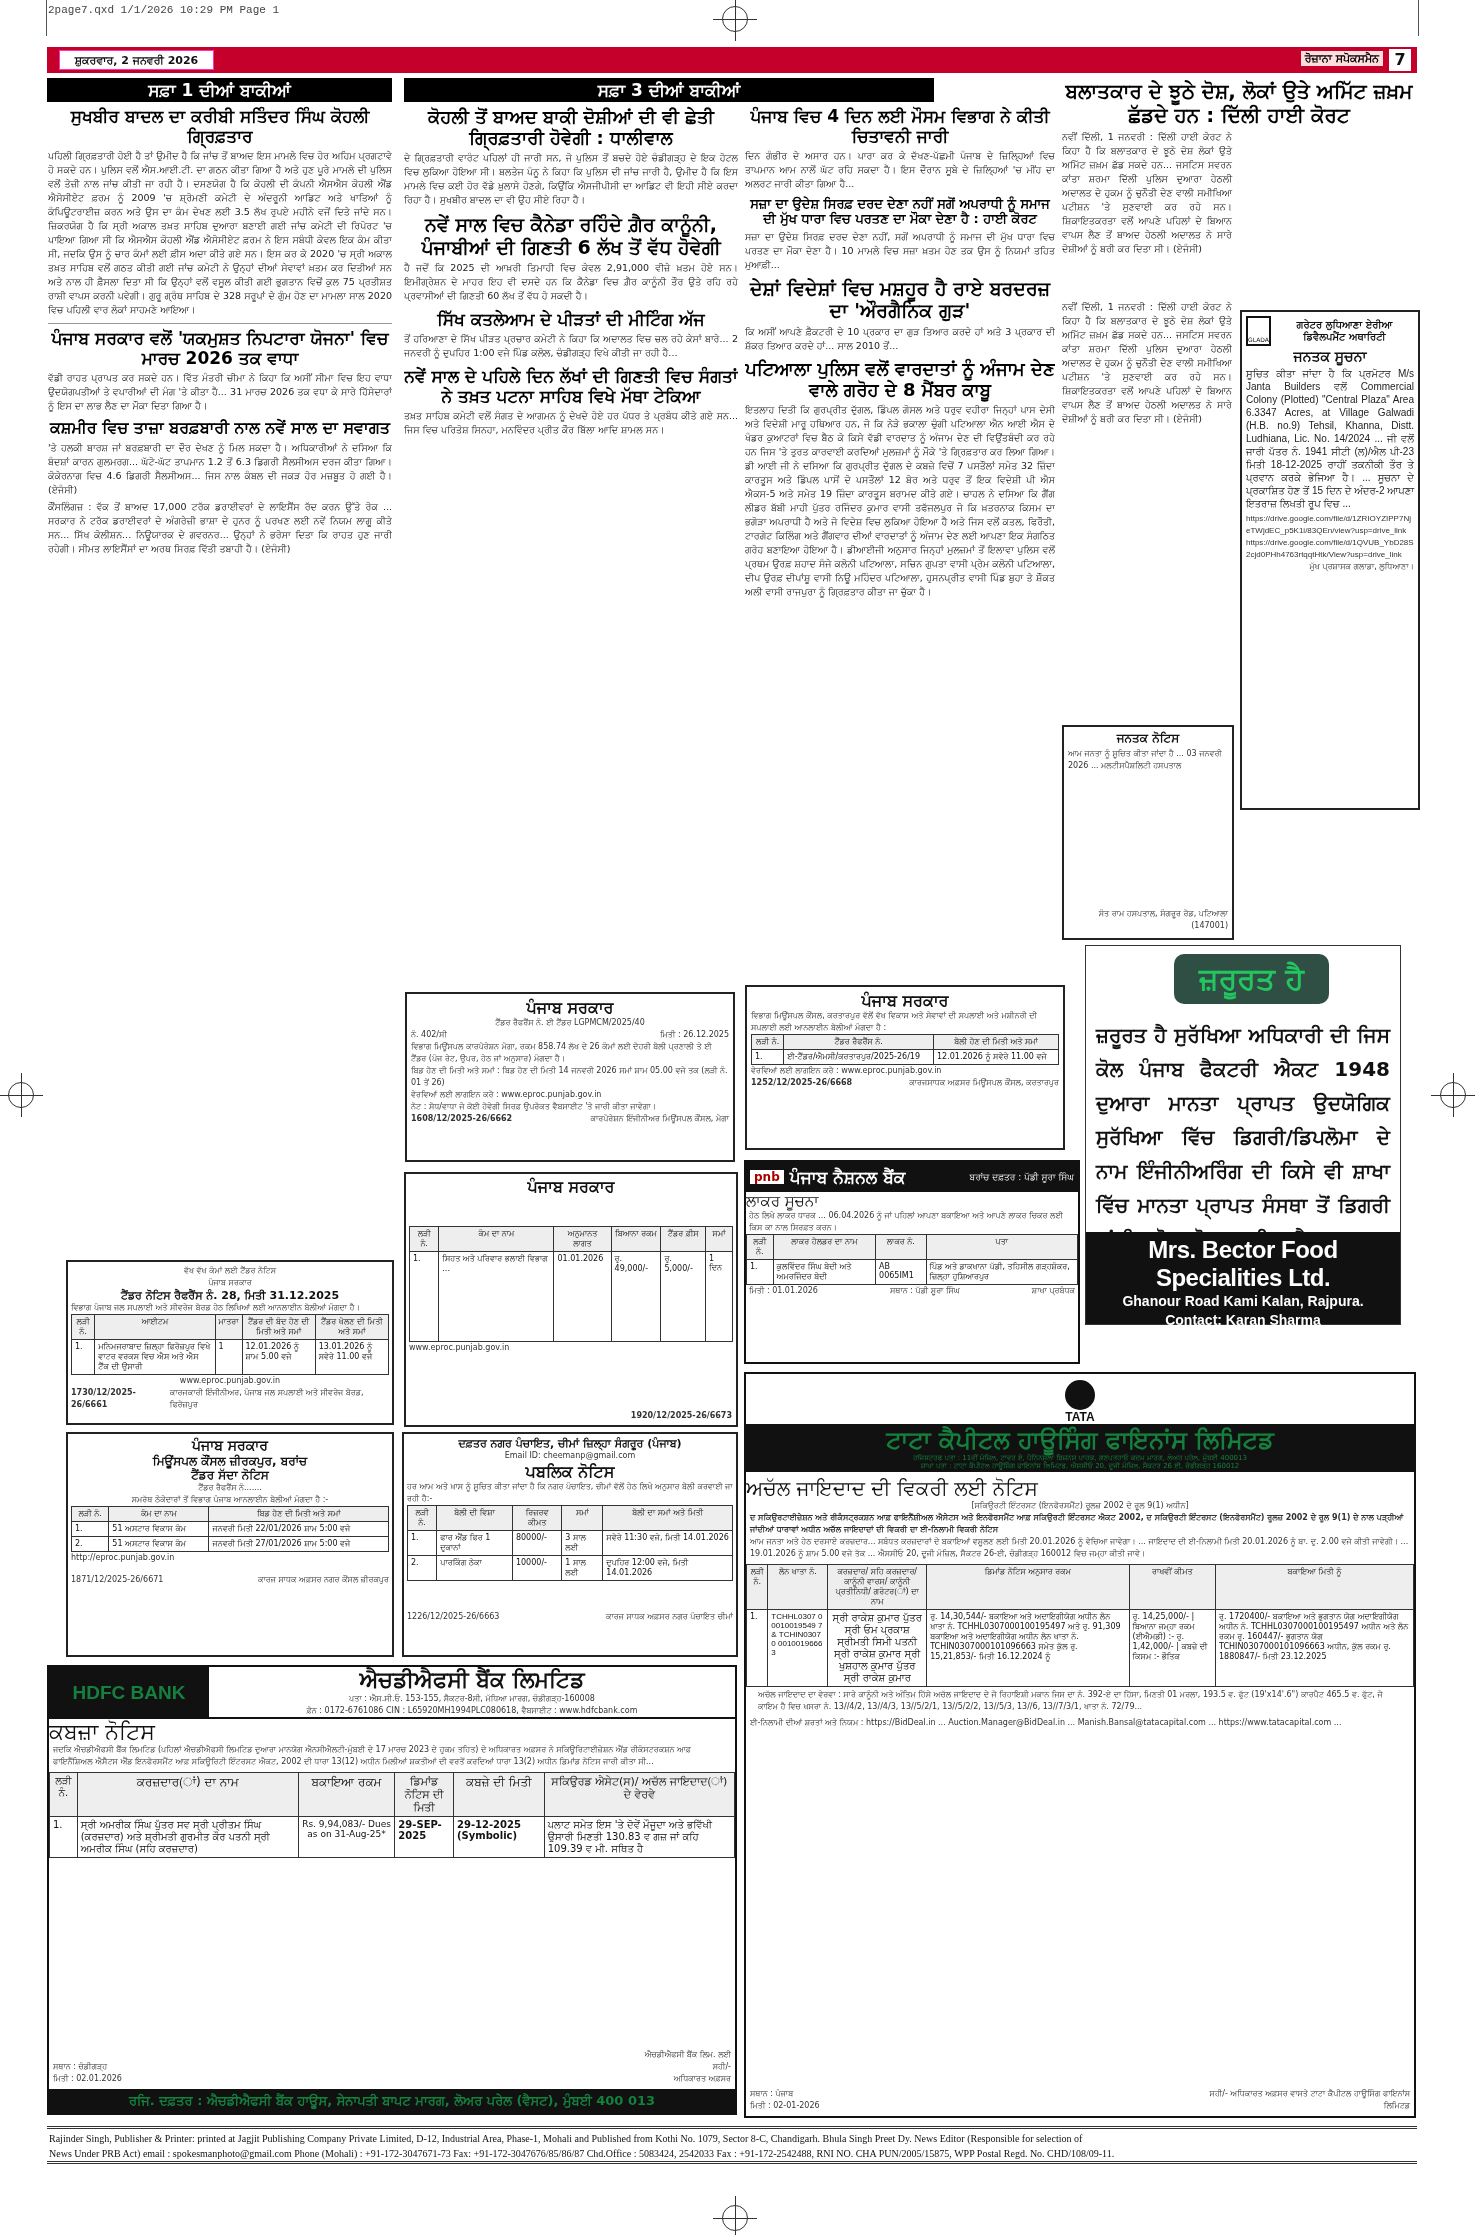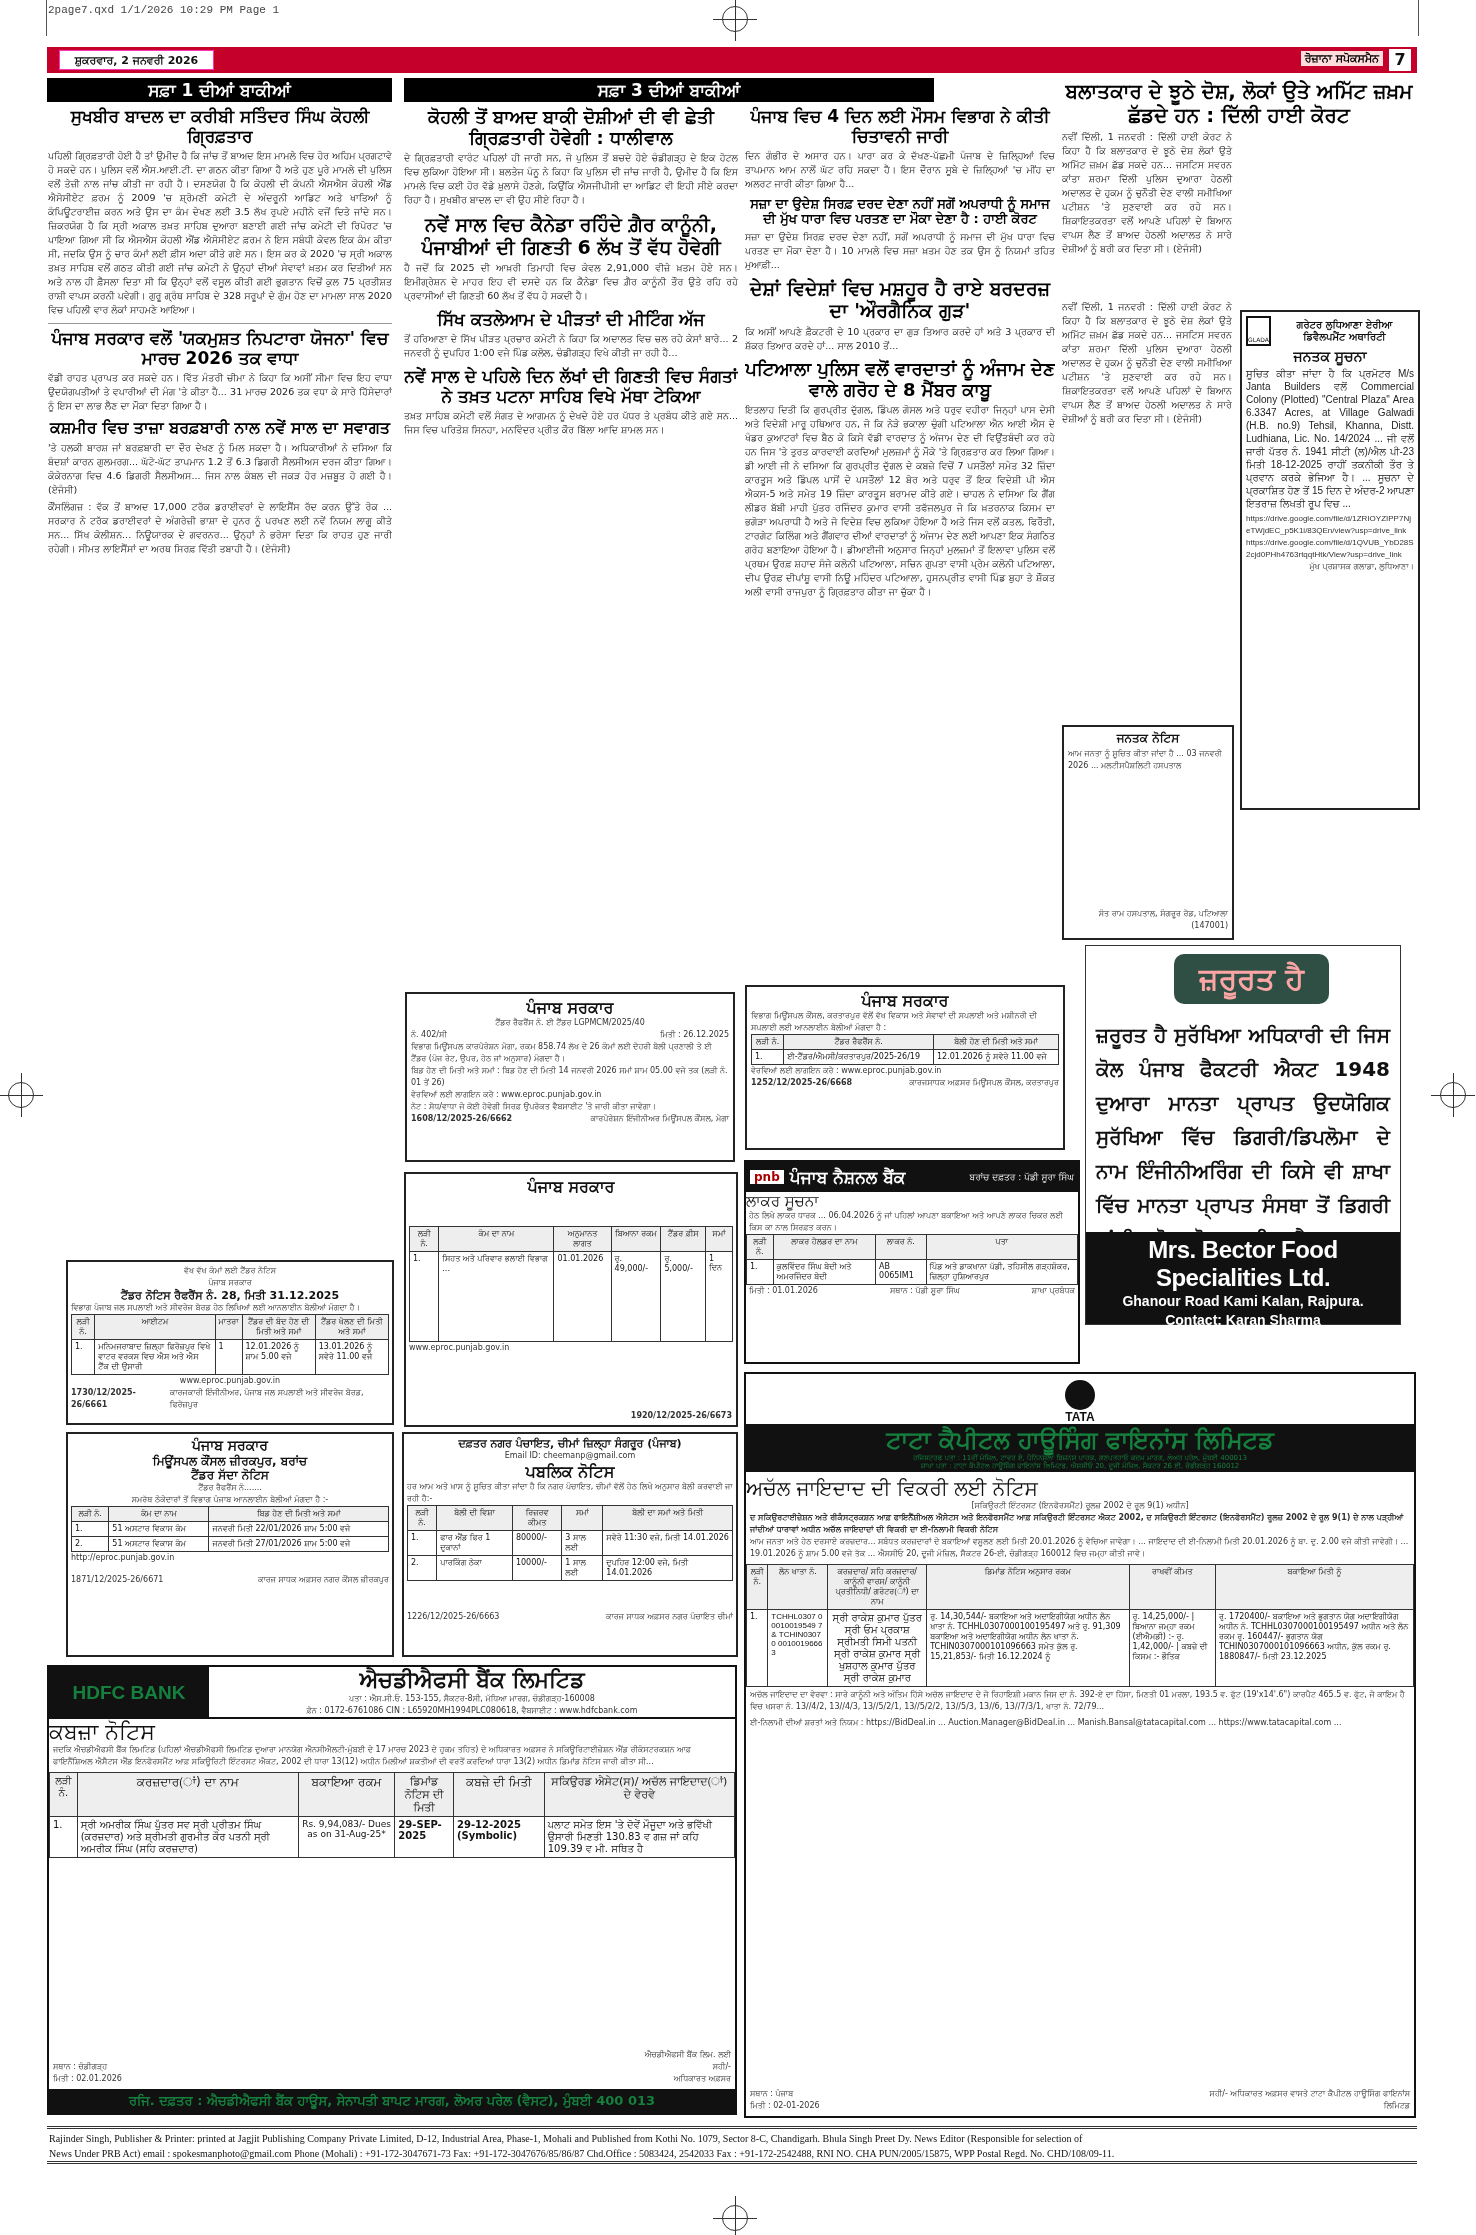--- a/index.html
+++ b/index.html
@@ -16,21 +16,21 @@
 .col{position:absolute;overflow:hidden}
 .hl{font-weight:bold;text-align:center;line-height:1.18;color:#000}
 .txt{font-size:9.5px;line-height:14px;text-align:justify;color:#222}
 .dense{font-size:8px;line-height:12px;color:#333}
 .box{position:absolute;border:2px solid #222;background:#fff;overflow:hidden}
 .box .bt{font-weight:bold;text-align:center}
 table{border-collapse:collapse;width:100%}
 td,th{border:1px solid #333;font-size:8px;padding:2px 3px;vertical-align:top;font-weight:normal}
 th{background:#eee}
 .zh{position:absolute;left:1085px;top:945px;width:316px;height:380px;border:1px solid #333;background:#fff}
-.zh-badge{position:absolute;left:88px;top:8px;width:155px;height:50px;background:#2f4f44;border-radius:10px;color:#fca5a5;font-size:30px;font-weight:bold;text-align:center;line-height:50px}
+.zh-badge{position:absolute;left:88px;top:8px;width:155px;height:50px;background:#2f4f44;border-radius:10px;color:#22c55e;font-size:30px;font-weight:bold;text-align:center;line-height:50px}
 .zh-body{position:absolute;left:10px;top:72px;right:10px;font-size:20px;line-height:34px;font-weight:bold;text-align:justify}
 .zh-foot{position:absolute;left:0;right:0;bottom:0;height:92px;background:#111;color:#fff;text-align:center}
 .zh-foot .c{font-family:"Liberation Sans",sans-serif;font-size:24px;font-weight:bold;letter-spacing:-.5px;margin-top:4px}
 .zh-foot .l{font-family:"Liberation Sans",sans-serif;font-size:14px;font-weight:bold;line-height:19px}
 .footer{position:absolute;left:47px;top:2126px;width:1370px;height:38px;border-top:3px double #333;border-bottom:3px double #333;font-family:"Liberation Serif",serif;font-size:10px;line-height:15px;padding:2px 2px}
 .hdfc{position:absolute;left:47px;top:1665px;width:690px;height:450px;border:2px solid #111}
 .tata{position:absolute;left:744px;top:1372px;width:672px;height:746px;border:2px solid #111}
 .blk{background:#111;color:#15803d}
 .pnb{position:absolute;left:744px;top:1160px;width:336px;height:204px;border:2px solid #111}
 </style>
@@ -389,21 +389,21 @@
     <tr>
           <td>1.</td>
           <td style="font-family:'Liberation Sans',sans-serif;width:60px;word-break:break-all">TCHHL0307 00010019549 7 &amp; TCHIN03070 00100196663</td>
           <td style="font-size:10px;text-align:center">ਸ੍ਰੀ ਰਾਕੇਸ਼ ਕੁਮਾਰ ਪੁੱਤਰ ਸ੍ਰੀ ਓਮ ਪ੍ਰਕਾਸ਼ ਸ੍ਰੀਮਤੀ ਸਿਮੀ ਪਤਨੀ ਸ੍ਰੀ ਰਾਕੇਸ਼ ਕੁਮਾਰ ਸ੍ਰੀ ਖੁਸ਼ਹਾਲ ਕੁਮਾਰ ਪੁੱਤਰ ਸ੍ਰੀ ਰਾਕੇਸ਼ ਕੁਮਾਰ</td>
           <td>ਰੁ. 14,30,544/- ਬਕਾਇਆ ਅਤੇ ਅਦਾਇਗੀਯੋਗ ਅਧੀਨ ਲੋਨ ਖਾਤਾ ਨੰ. TCHHL0307000100195497 ਅਤੇ ਰੁ. 91,309 ਬਕਾਇਆ ਅਤੇ ਅਦਾਇਗੀਯੋਗ ਅਧੀਨ ਲੋਨ ਖਾਤਾ ਨੰ. TCHIN0307000101096663 ਸਮੇਤ ਕੁੱਲ ਰੁ. 15,21,853/- ਮਿਤੀ 16.12.2024 ਨੂੰ</td>
           <td>ਰੁ. 14,25,000/- | ਬਿਆਨਾ ਜਮ੍ਹਾ ਰਕਮ (ਈਐਮਡੀ) :- ਰੁ. 1,42,000/- | ਕਬਜ਼ੇ ਦੀ ਕਿਸਮ :- ਭੌਤਿਕ</td>
           <td>ਰੁ. 1720400/- ਬਕਾਇਆ ਅਤੇ ਭੁਗਤਾਨ ਯੋਗ ਅਦਾਇਗੀਯੋਗ ਅਧੀਨ ਨੰ. TCHHL0307000100195497 ਅਧੀਨ ਅਤੇ ਲੋਨ ਰਕਮ ਰੁ. 160447/- ਭੁਗਤਾਨ ਯੋਗ TCHIN0307000101096663 ਅਧੀਨ, ਕੁੱਲ ਰਕਮ ਰੁ. 1880847/- ਮਿਤੀ 23.12.2025</td>
         </tr>
   </tbody>
     </table>
-  <div class="dense" style="padding:2px 4px">ਅਚੱਲ ਜਾਇਦਾਦ ਦਾ ਵੇਰਵਾ : ਸਾਰੇ ਕਾਨੂੰਨੀ ਅਤੇ ਅੰਤਿਮ ਹਿੱਸੇ ਅਚੱਲ ਜਾਇਦਾਦ ਦੇ ਜੋ ਰਿਹਾਇਸ਼ੀ ਮਕਾਨ ਜਿਸ ਦਾ ਨੰ. 392-ਏ ਦਾ ਹਿੱਸਾ, ਮਿਣਤੀ 01 ਮਰਲਾ, 193.5 ਵ. ਫੁੱਟ (19'x14'.6") ਕਾਰਪੈਟ 465.5 ਵ. ਫੁੱਟ, ਜੋ ਕਾਇਮ ਹੈ ਵਿਚ ਖਸਰਾ ਨੰ. 13//4/2, 13//4/3, 13//5/2/1, 13//5/2/2, 13//5/3, 13//6, 13//7/3/1, ਖਾਤਾ ਨੰ. 72/79...</div>
+  <div class="dense" style="padding:2px 12px">ਅਚੱਲ ਜਾਇਦਾਦ ਦਾ ਵੇਰਵਾ : ਸਾਰੇ ਕਾਨੂੰਨੀ ਅਤੇ ਅੰਤਿਮ ਹਿੱਸੇ ਅਚੱਲ ਜਾਇਦਾਦ ਦੇ ਜੋ ਰਿਹਾਇਸ਼ੀ ਮਕਾਨ ਜਿਸ ਦਾ ਨੰ. 392-ਏ ਦਾ ਹਿੱਸਾ, ਮਿਣਤੀ 01 ਮਰਲਾ, 193.5 ਵ. ਫੁੱਟ (19'x14'.6") ਕਾਰਪੈਟ 465.5 ਵ. ਫੁੱਟ, ਜੋ ਕਾਇਮ ਹੈ ਵਿਚ ਖਸਰਾ ਨੰ. 13//4/2, 13//4/3, 13//5/2/1, 13//5/2/2, 13//5/3, 13//6, 13//7/3/1, ਖਾਤਾ ਨੰ. 72/79...</div>
   <div class="dense" style="padding:2px 4px;height:230px;overflow:hidden">ਈ-ਨਿਲਾਮੀ ਦੀਆਂ ਸ਼ਰਤਾਂ ਅਤੇ ਨਿਯਮ : https://BidDeal.in ... Auction.Manager@BidDeal.in ... Manish.Bansal@tatacapital.com ... https://www.tatacapital.com ...</div>
   <div style="position:absolute;left:4px;bottom:4px" class="dense">
       <div>ਸਥਾਨ : ਪੰਜਾਬ</div>
       <div>ਮਿਤੀ : 02-01-2026</div>
     </div>
   <div style="position:absolute;right:4px;bottom:4px;width:220px;text-align:right" class="dense">ਸਹੀ/- ਅਧਿਕਾਰਤ ਅਫ਼ਸਰ ਵਾਸਤੇ ਟਾਟਾ ਕੈਪੀਟਲ ਹਾਊਸਿੰਗ ਫਾਇਨਾਂਸ ਲਿਮਿਟਡ</div>
 </div>
 
 <div class="footer">
   <div>Rajinder Singh, Publisher &amp; Printer: printed at Jagjit Publishing Company Private Limited, D-12, Industrial Area, Phase-1, Mohali and Published from Kothi No. 1079, Sector 8-C, Chandigarh. Bhula Singh Preet Dy. News Editor (Responsible for selection of</div>

